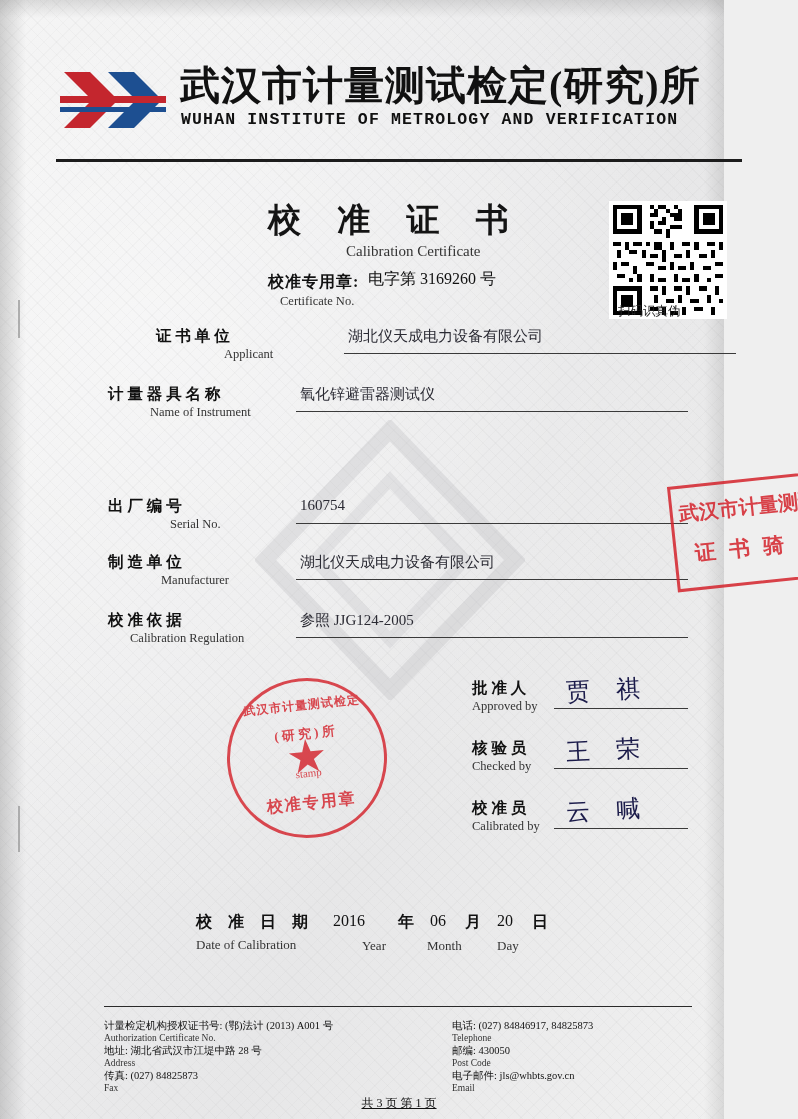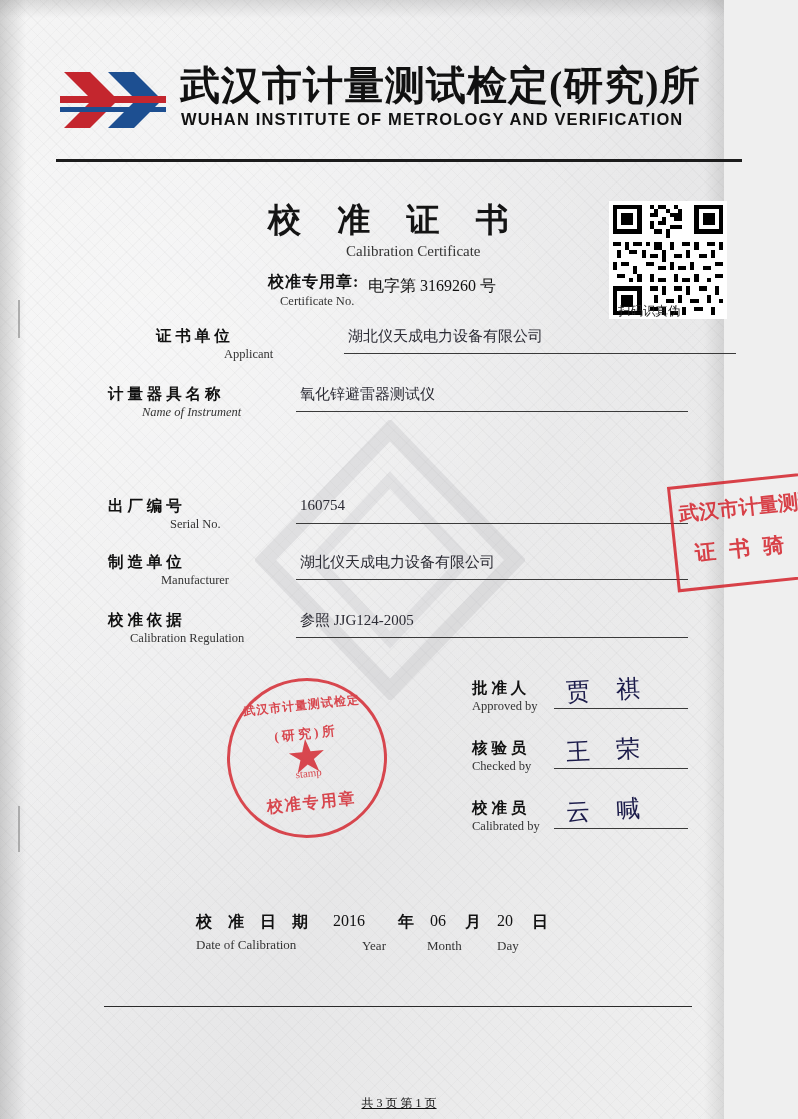--- a/index.html
+++ b/index.html
@@ -88,21 +88,21 @@
     font-weight: bold;
     font-size: 40px;
     letter-spacing: 1px;
     color: #111;
     white-space: nowrap;
   }
   .org-en {
     position: absolute;
     left: 121px;
     top: 52px;
-    font-family: Liberation Sans, sans-serif;
+    font-family: Liberation Mono, monospace;
     font-weight: bold;
     font-size: 16.5px;
     letter-spacing: 1.15px;
     color: #111;
     white-space: nowrap;
   }
   .header-rule {
     position: absolute;
     left: 56px;
     top: 159px;
@@ -157,21 +157,21 @@
     top: 272px;
     font-size: 16px;
     font-weight: bold;
     color: #111;
     white-space: nowrap;
     letter-spacing: 1px;
   }
   .certno-val {
     position: absolute;
     left: 368px;
-    top: 276px;
+    top: 269px;
     font-size: 16px;
     color: #111;
     white-space: nowrap;
   }
   .certno-en {
     position: absolute;
     left: 280px;
     top: 294px;
     font-size: 12.5px;
     color: #333;
@@ -532,21 +532,21 @@
 
   <div class="field" style="top:326px;margin-left:48px;">
     <div class="lbl-cn">证 书 单 位</div>
     <div class="lbl-en" style="left:176px;">Applicant</div>
     <div class="value">湖北仪天成电力设备有限公司</div>
     <div class="rule"></div>
   </div>
 
   <div class="field" style="top:384px;">
     <div class="lbl-cn">计 量 器 具 名 称</div>
-    <div class="lbl-en" style="left:142px;font-style:italic;">Name of Instrument</div>
+    <div class="lbl-en" style="left:150px;">Name of Instrument</div>
     <div class="value">氧化锌避雷器测试仪</div>
     <div class="rule"></div>
   </div>
 
 
   <div class="field" style="top:496px;">
     <div class="lbl-cn">出  厂  编  号</div>
     <div class="lbl-en" style="left:170px;">Serial No.</div>
     <div class="value">160754</div>
     <div class="rule"></div>
@@ -609,16 +609,32 @@
     <div class="date-month-val">06</div>
     <div class="date-month-cn">月</div>
     <div class="date-month-en">Month</div>
     <div class="date-day-val">20</div>
     <div class="date-day-cn">日</div>
     <div class="date-day-en">Day</div>
   </div>
 
   <div class="footer-rule"></div>
 
-
+  <div class="footer-left">
+    <div class="f-cn">计量检定机构授权证书号:  (鄂)法计 (2013) A001 号</div>
+    <div class="f-en">Authorization Certificate No.</div>
+    <div class="f-cn">地址: 湖北省武汉市江堤中路 28 号</div>
+    <div class="f-en">Address</div>
+    <div class="f-cn">传真: (027) 84825873</div>
+    <div class="f-en">Fax</div>
+  </div>
+
+  <div class="footer-right">
+    <div class="f-cn">电话: (027) 84846917, 84825873</div>
+    <div class="f-en">Telephone</div>
+    <div class="f-cn">邮编: 430050</div>
+    <div class="f-en">Post Code</div>
+    <div class="f-cn">电子邮件: jls@whbts.gov.cn</div>
+    <div class="f-en">Email</div>
+  </div>
 
   <div class="page-num">共 3 页 第 1 页</div>
 </div>
 
 </body></html>

